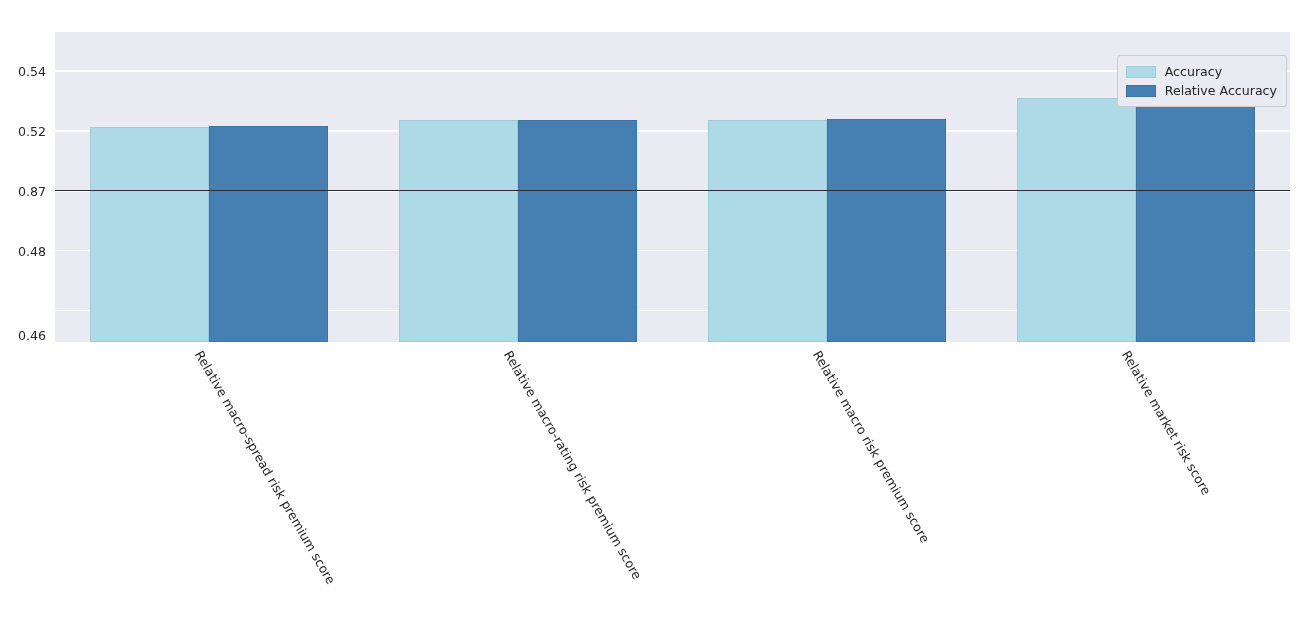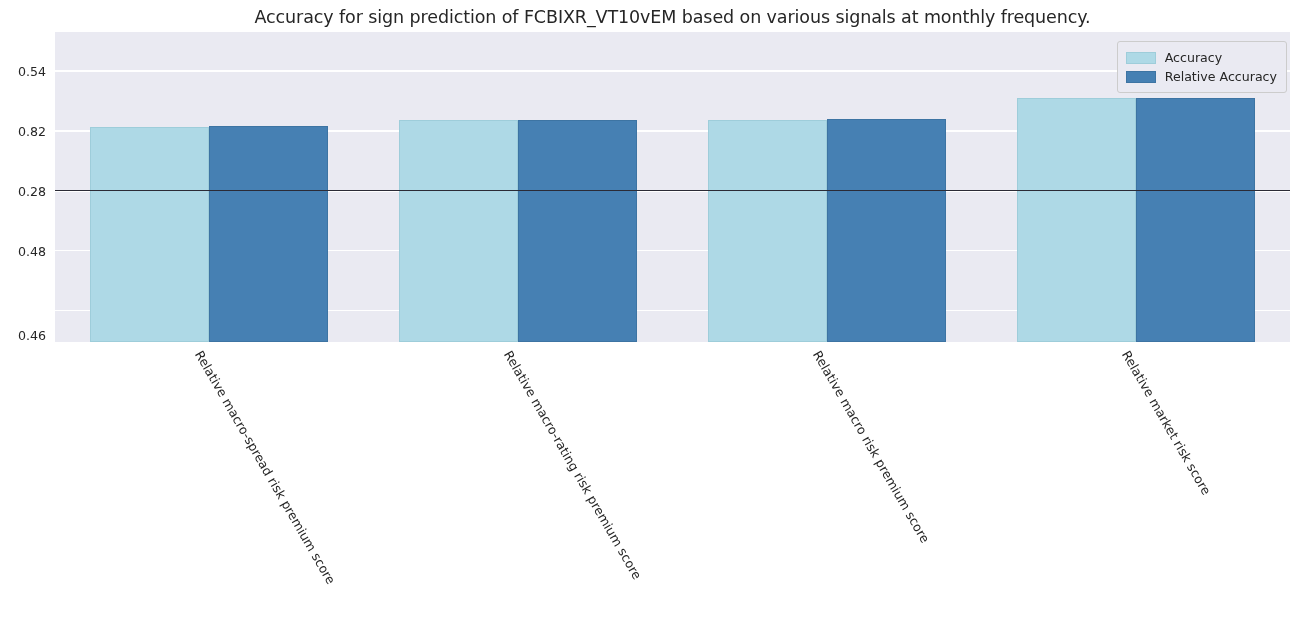--- a/index.html
+++ b/index.html
@@ -115,21 +115,21 @@
     transform: rotate(60deg);
     font-size: 12.6px;
     color: #262626;
     white-space: nowrap;
   }
 
   
   #legend {
     position: absolute;
     right: 16px;
-    top: 41px;
+    top: 55px;
     background: #eaeaf2;
     border: 1px solid #cccccc;
     border-radius: 3px;
     padding: 6px 9px 6px 8px;
     z-index: 10;
   }
   .legend-row {
     display: flex;
     align-items: center;
     height: 19px;
@@ -147,27 +147,26 @@
     font-size: 12.6px;
     color: #262626;
     white-space: nowrap;
   }
 </style>
 </head>
 <body>
 
 <div id="figure">
 
-  <div id="chart-title">Accuracy for sign prediction of FCBIXR_VT10vEM based on various signals at monthly frequency.</div>
 
   <div id="y-axis">
       <div class="ytick" style="top: 278.551px; margin-top: 24px;">0.46</div>
       <div class="ytick" style="top: 218.647px;">0.48</div>
-      <div class="ytick" style="top: 158.744px;">0.28</div>
-      <div class="ytick" style="top: 98.8406px;">0.82</div>
+      <div class="ytick" style="top: 158.744px;">0.87</div>
+      <div class="ytick" style="top: 98.8406px;">0.52</div>
       <div class="ytick" style="top: 38.9372px;">0.54</div>
     </div>
 
   <div id="plot-area">
       <div class="gridline" style="top: 277.751px;"></div>
       <div class="gridline" style="top: 217.847px;"></div>
       <div class="gridline" style="top: 157.944px;"></div>
       <div class="gridline" style="top: 98.0406px;"></div>
       <div class="gridline" style="top: 38.1372px;"></div>
       <div class="bar acc" title="Relative macro-spread risk premium score — Accuracy: 0.5214" style="left: 35.375px; width: 119px; height: 215.353px;"></div>

